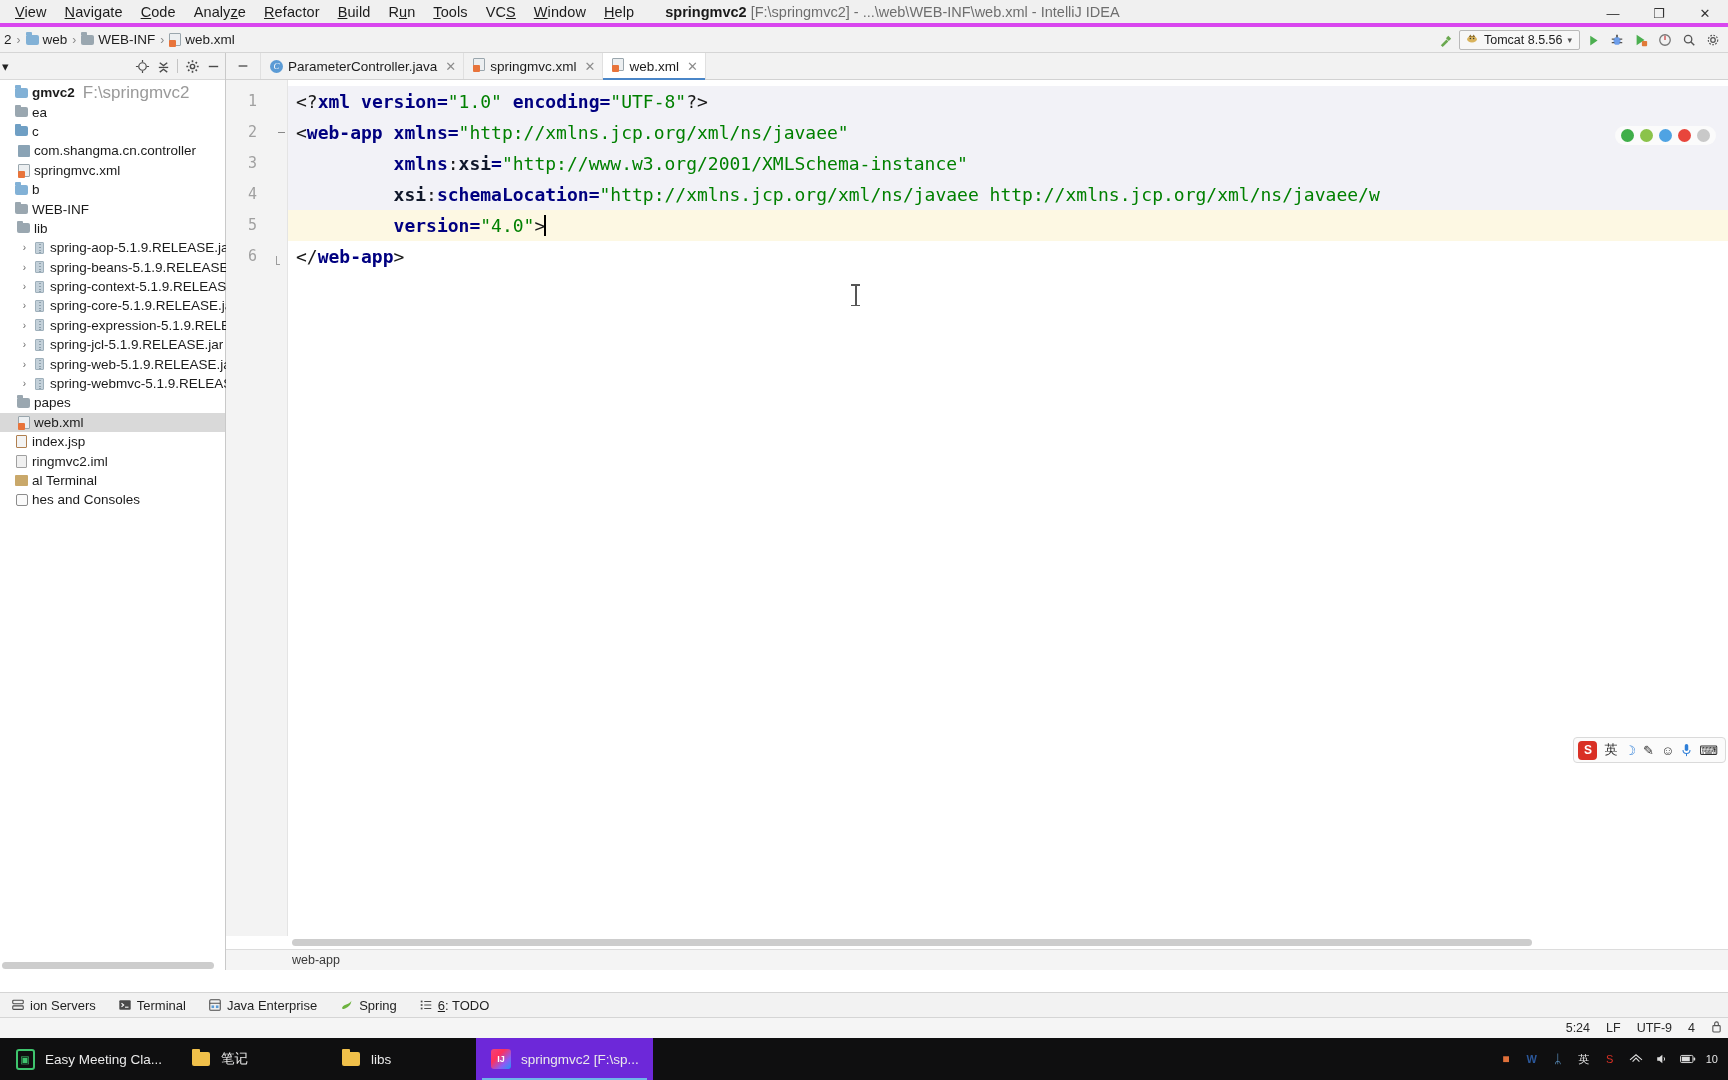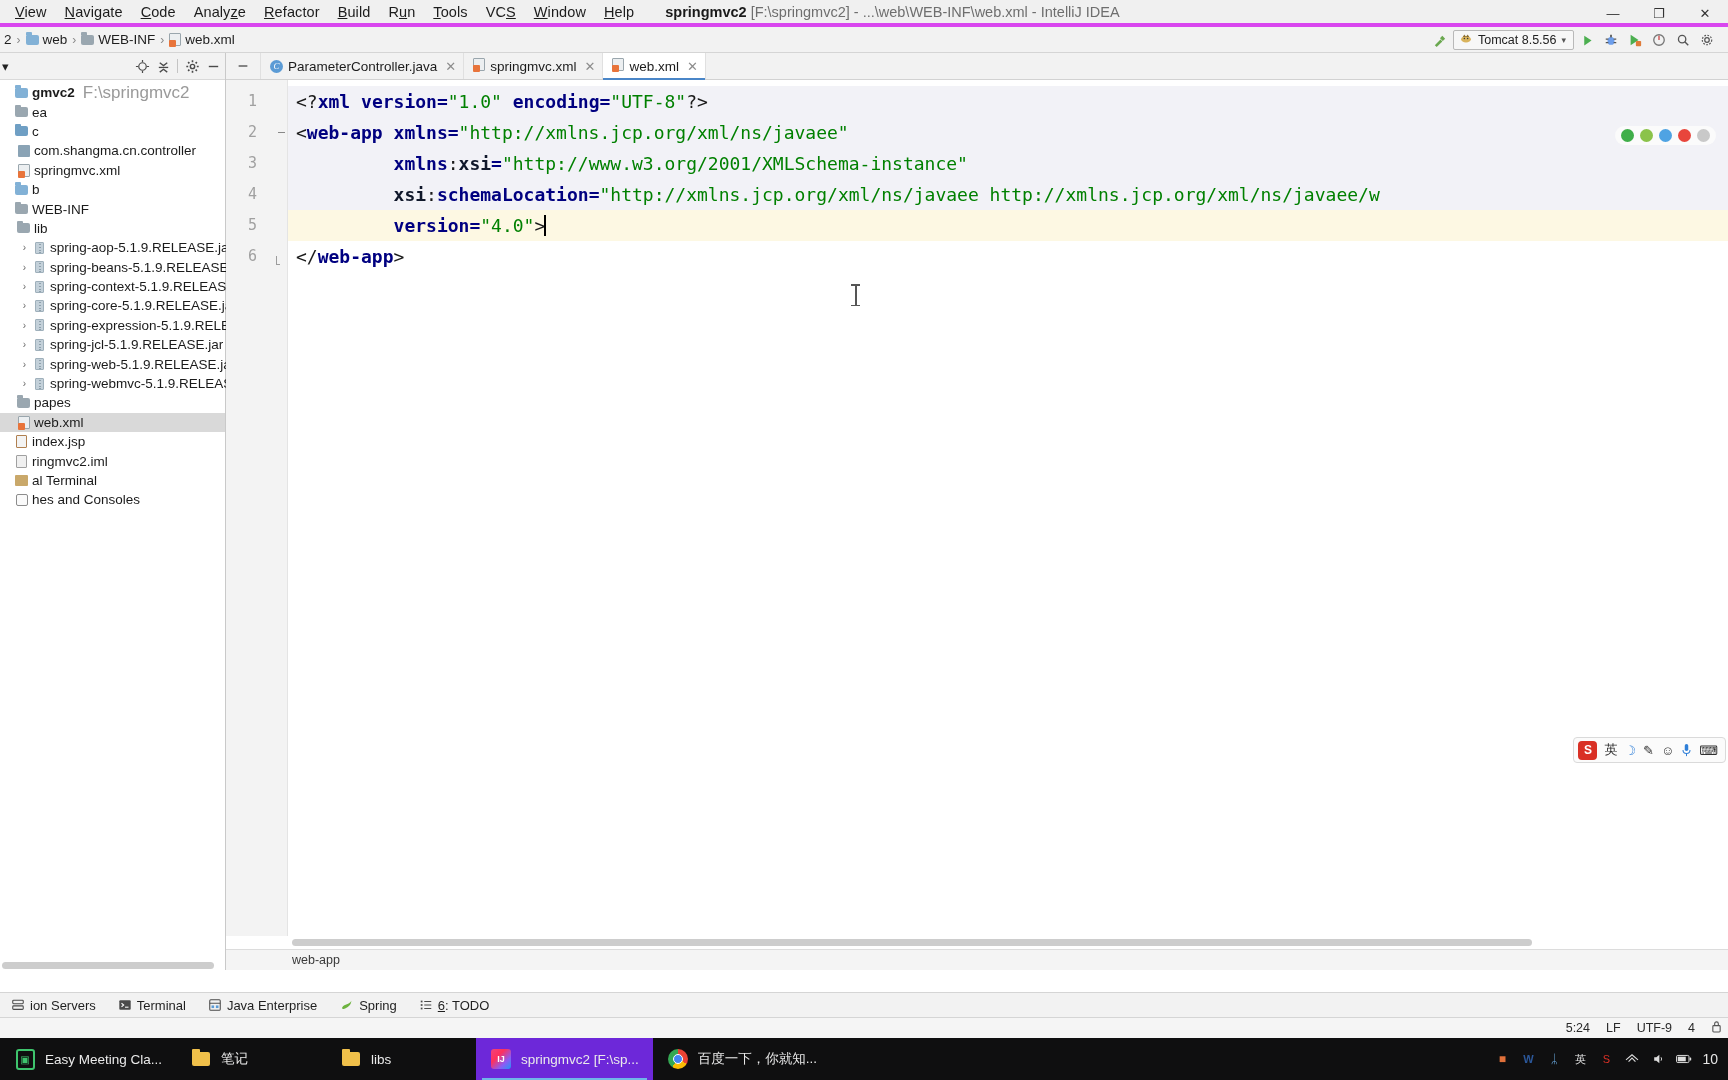--- a/index.html
+++ b/index.html
@@ -46,21 +46,21 @@
     background: #f2f2f2; border-bottom: 1px solid #d5d5d5;
     display: flex; align-items: center;
   }
   .crumbs { display: flex; align-items: center; padding-left: 0px; }
   .crumb { display: flex; align-items: center; font-size: 13.5px; color: #1e1e1e; }
   .crumb .sep { margin: 0 5px; color: #8a8a8a; font-size: 12px; }
   .crumb .ico { margin-right: 4px; display: inline-flex; }
 
   .nav-right {
     position: absolute; right: 0; top: 0; height: 26px;
-    display: flex; align-items: center; gap: 2px; padding-right: 10px;
+    display: flex; align-items: center; gap: 2px; padding-right: 4px;
   }
   .runconfig {
     display: flex; align-items: center; gap: 5px;
     height: 20px; padding: 0 7px 0 5px;
     border: 1px solid #b9b9b9; background: #f7f7f7; border-radius: 2px;
     font-size: 12.5px; color: #222;
   }
   .tool-ico {
     width: 22px; height: 20px; display: flex; align-items: center; justify-content: center;
   }
@@ -282,21 +282,21 @@
     display:flex;align-items:center;justify-content:center;color:#fff;font-size:9px;font-weight:bold;}
   .tb-chrome { width:20px;height:20px;border-radius:50%;
     background: conic-gradient(#ea4335 0 33%, #fbbc05 33% 60%, #34a853 60% 100%);
     display:flex;align-items:center;justify-content:center;}
   .tb-chrome::after{content:"";width:8px;height:8px;border-radius:50%;background:#4285f4;border:1.5px solid #fff;}
   .tray {
     position: absolute; right: 0; height: 42px; display: flex; align-items: center;
     gap: 10px; padding-right: 10px; color:#e5e5e5; font-size:12px;
   }
   .tray-ico { width:16px;height:16px;display:flex;align-items:center;justify-content:center;}
-  .tray-clock { display:flex;flex-direction:column; align-items:flex-start; line-height:1.15; font-size:14px;}
+  .tray-clock { display:flex;flex-direction:column; align-items:flex-start; line-height:1.15; font-size:11px;}
 </style>
 </head>
 <body>
 
 <div id="app">
 
   <div class="titlebar">
     <div class="menubar">
       <div class="menu-item"><u>V</u><span>iew</span></div>
       <div class="menu-item"><u>N</u>avigate</div>
@@ -772,26 +772,20 @@
           <span class="tb-folder"></span>
         </span>
       <span>libs</span>
     </div>
     <div class="tb-btn active">
       <span class="tb-ico">
           <span class="tb-ij">IJ</span>
         </span>
       <span>springmvc2 [F:\sp...</span>
     </div>
-    <div class="tb-btn">
-      <span class="tb-ico">
-          <span class="tb-chrome"></span>
-        </span>
-      <span>百度一下，你就知...</span>
-    </div>
 
     <div class="tray">
       <span class="tray-ico" style="color:#e0703a">■</span>
       <span class="tray-ico" style="color:#2b579a;font-weight:bold;font-size:11px">W</span>
       <span class="tray-ico" style="color:#6aa9e0">ᛦ</span>
       <span class="tray-ico" style="font-size:11px">英</span>
       <span class="tray-ico" style="color:#d93025;font-size:11px">S</span>
       <span class="tray-ico">
         <svg width="14" height="12" viewBox="0 0 16 14">
             <path d="M1 8 L8 2 L15 8" stroke="#ddd" stroke-width="1.3" fill="none"></path>

